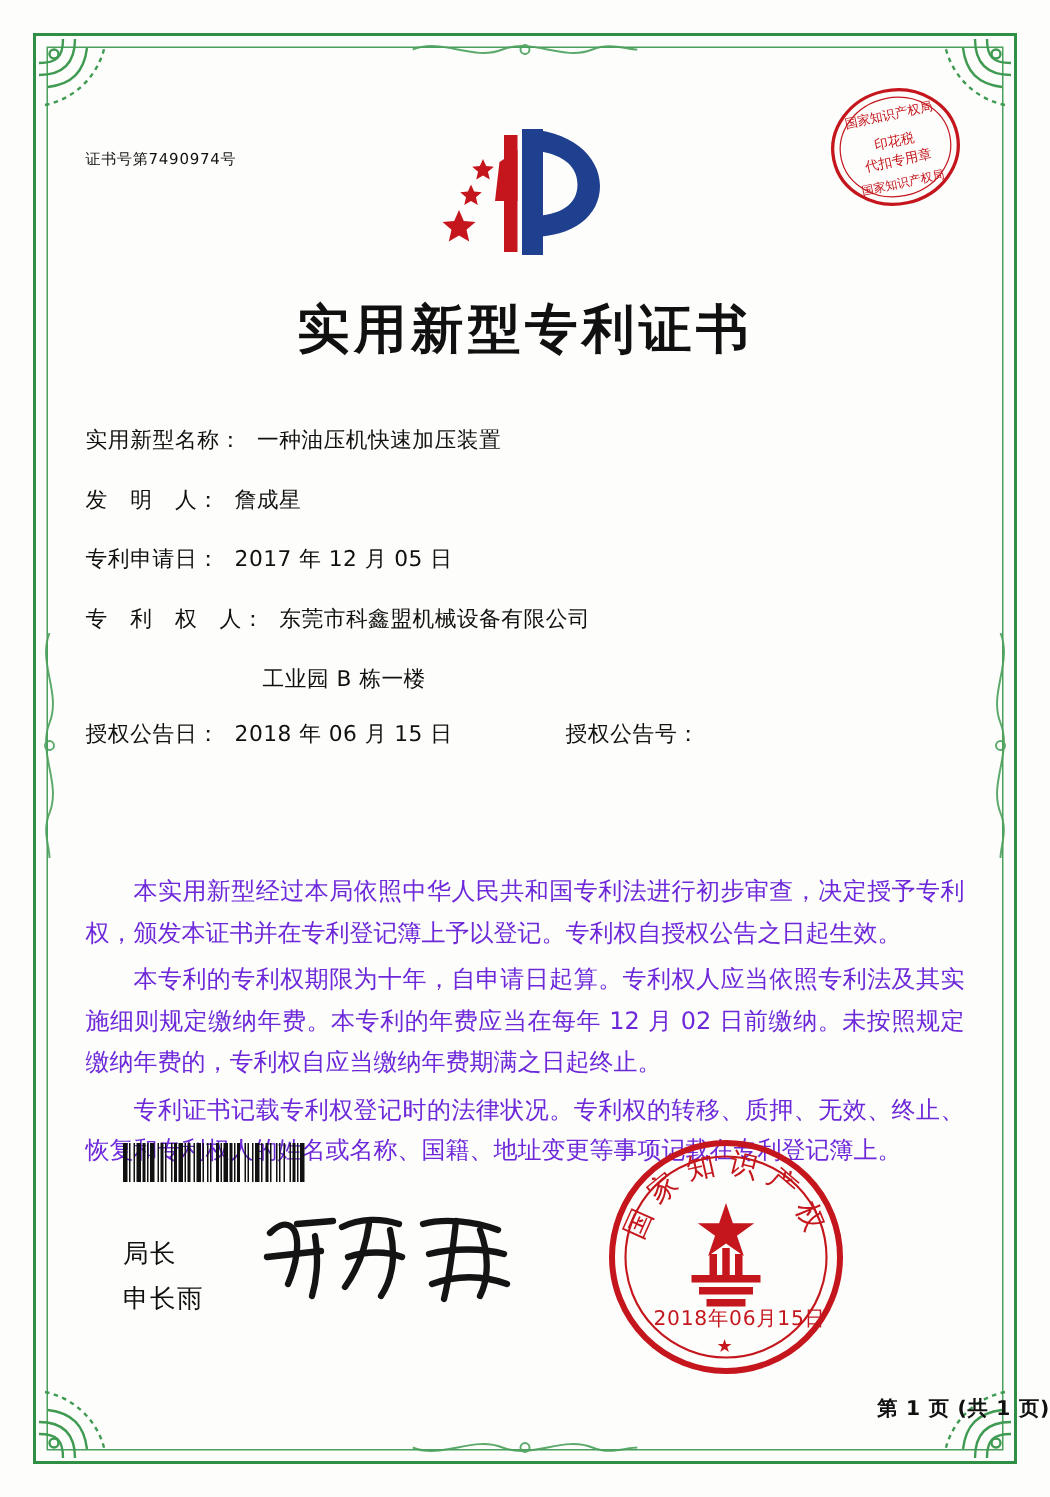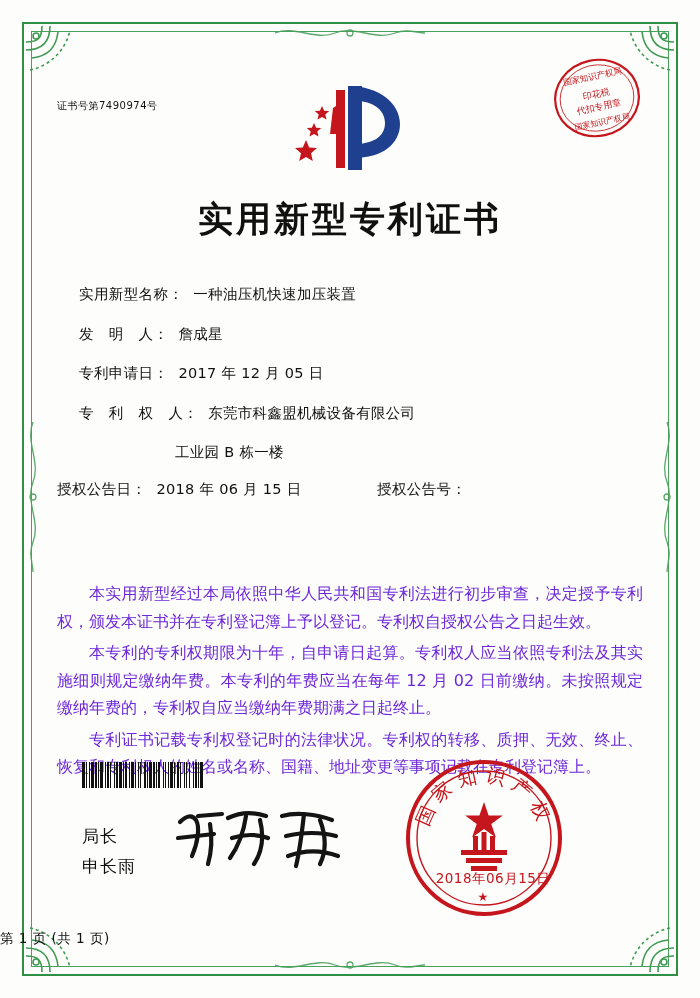--- a/index.html
+++ b/index.html
@@ -108,21 +108,20 @@
     top: 285px;
     width: 586px;
     font-size: 14.5px;
     color: #111;
   }
   .frow {
     display: flex;
     align-items: flex-start;
     margin-bottom: 20px;
     line-height: 1.35;
-    margin-left: 22px;
   }
   .flabel {
     flex: 0 0 auto;
     white-space: pre;
     letter-spacing: .4px;
   }
   .fvalue {
     flex: 1 1 auto;
     padding-left: 10px;
     letter-spacing: .3px;
@@ -208,24 +207,25 @@
     font-size: 13.5px;
     color: #c4161c;
     letter-spacing: .5px;
   }
 
   
   .footer {
     position: absolute;
     left: 0; right: 0;
     bottom: 50px;
-    text-align: left;
+    text-align: right;
     font-size: 13.5px;
     color: #111;
     letter-spacing: .5px;
+    font-weight: bold;
   }
 </style>
 </head>
 <body>
 
 <div class="page">
 
   <div class="border-outer"></div>
   <div class="border-inner"></div>
 

